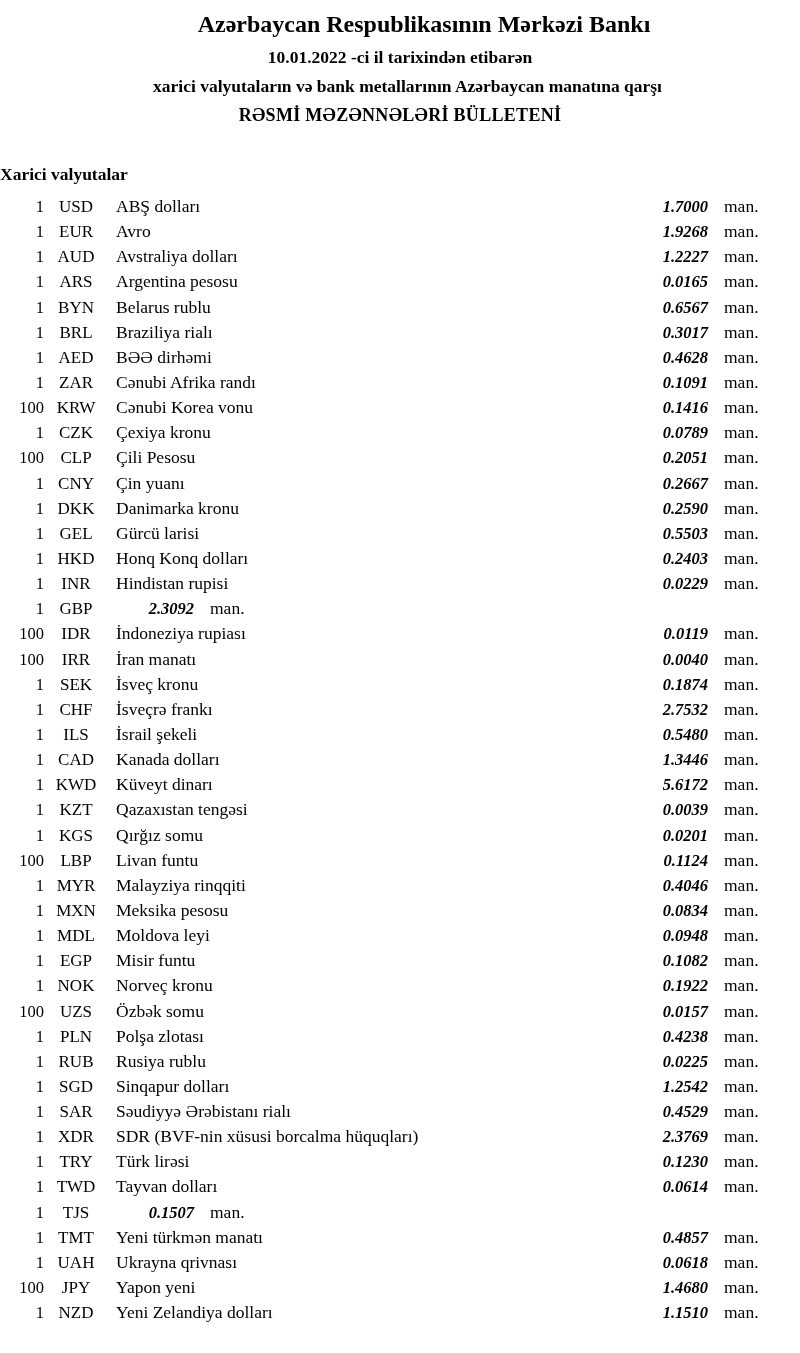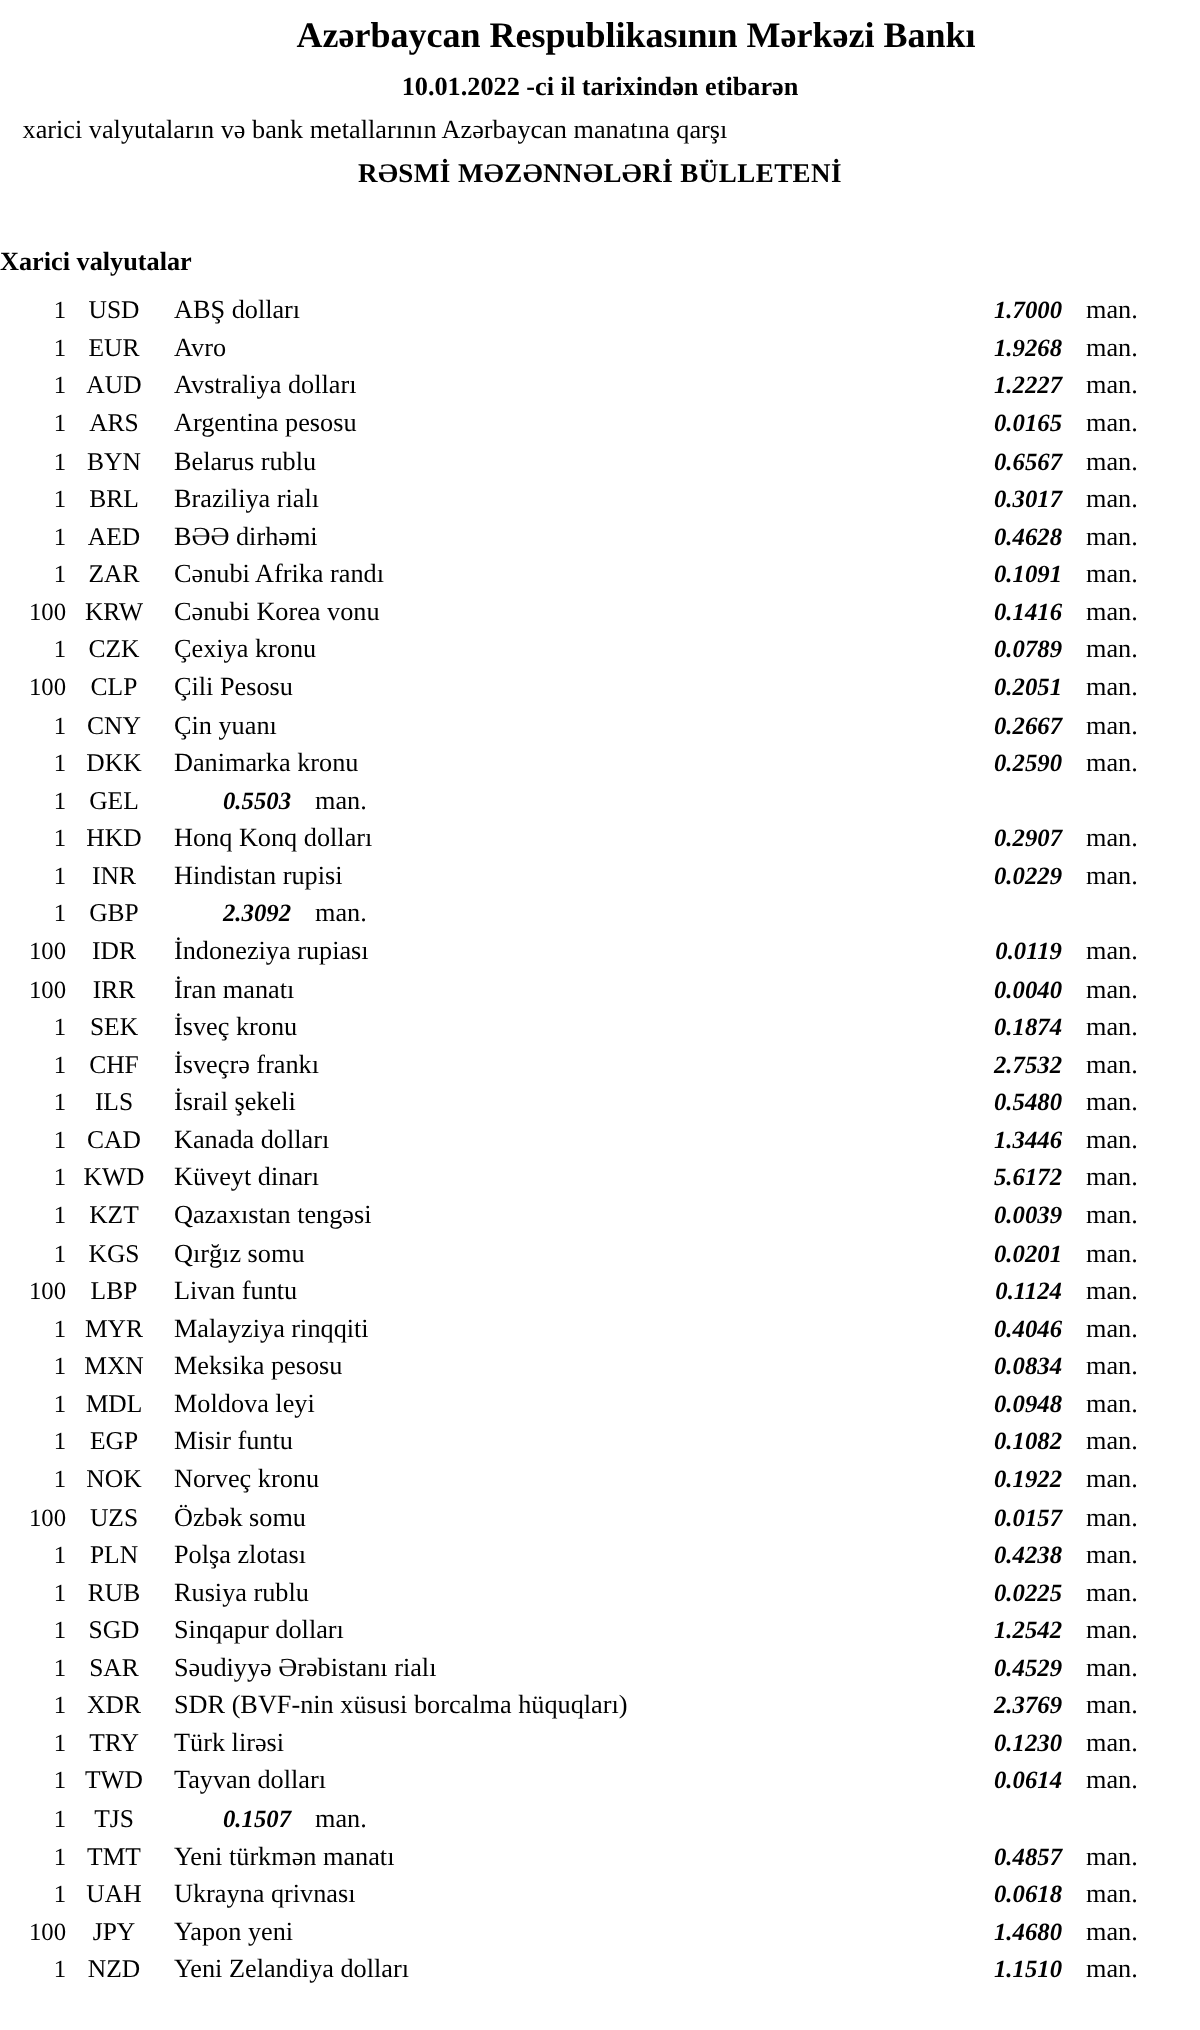--- a/index.html
+++ b/index.html
@@ -29,22 +29,22 @@
   }
   .date-line {
     font-size: 17.5px;
     font-weight: bold;
     text-align: center;
     margin: 9px 0 0 0;
     line-height: 21px;
   }
   .subtitle-line {
     font-size: 17.5px;
-    font-weight: normal;
-    text-align: left;
+    font-weight: bold;
+    text-align: center;
     margin: 8px 0 0 0;
     line-height: 21px;
     padding-left: 15px;
   }
   .bulletin-line {
     font-size: 18px;
     font-weight: bold;
     text-align: center;
     margin: 7px 0 0 0;
     line-height: 22px;
@@ -197,28 +197,29 @@
       <div class="row">
         <span class="c-qty">1</span>
         <span class="c-code">DKK</span>
         <span class="c-name">Danimarka kronu</span>
         <span class="c-rate">0.2590</span>
         <span class="c-man">man.</span>
       </div>
       <div class="row">
         <span class="c-qty">1</span>
         <span class="c-code">GEL</span>
+        <span class="c-name">Gürcü larisi</span>
         <span class="c-rate">0.5503</span>
         <span class="c-man">man.</span>
       </div>
       <div class="row">
         <span class="c-qty">1</span>
         <span class="c-code">HKD</span>
         <span class="c-name">Honq Konq dolları</span>
-        <span class="c-rate">0.2907</span>
+        <span class="c-rate">0.2403</span>
         <span class="c-man">man.</span>
       </div>
       <div class="row">
         <span class="c-qty">1</span>
         <span class="c-code">INR</span>
         <span class="c-name">Hindistan rupisi</span>
         <span class="c-rate">0.0229</span>
         <span class="c-man">man.</span>
       </div>
       <div class="row">

